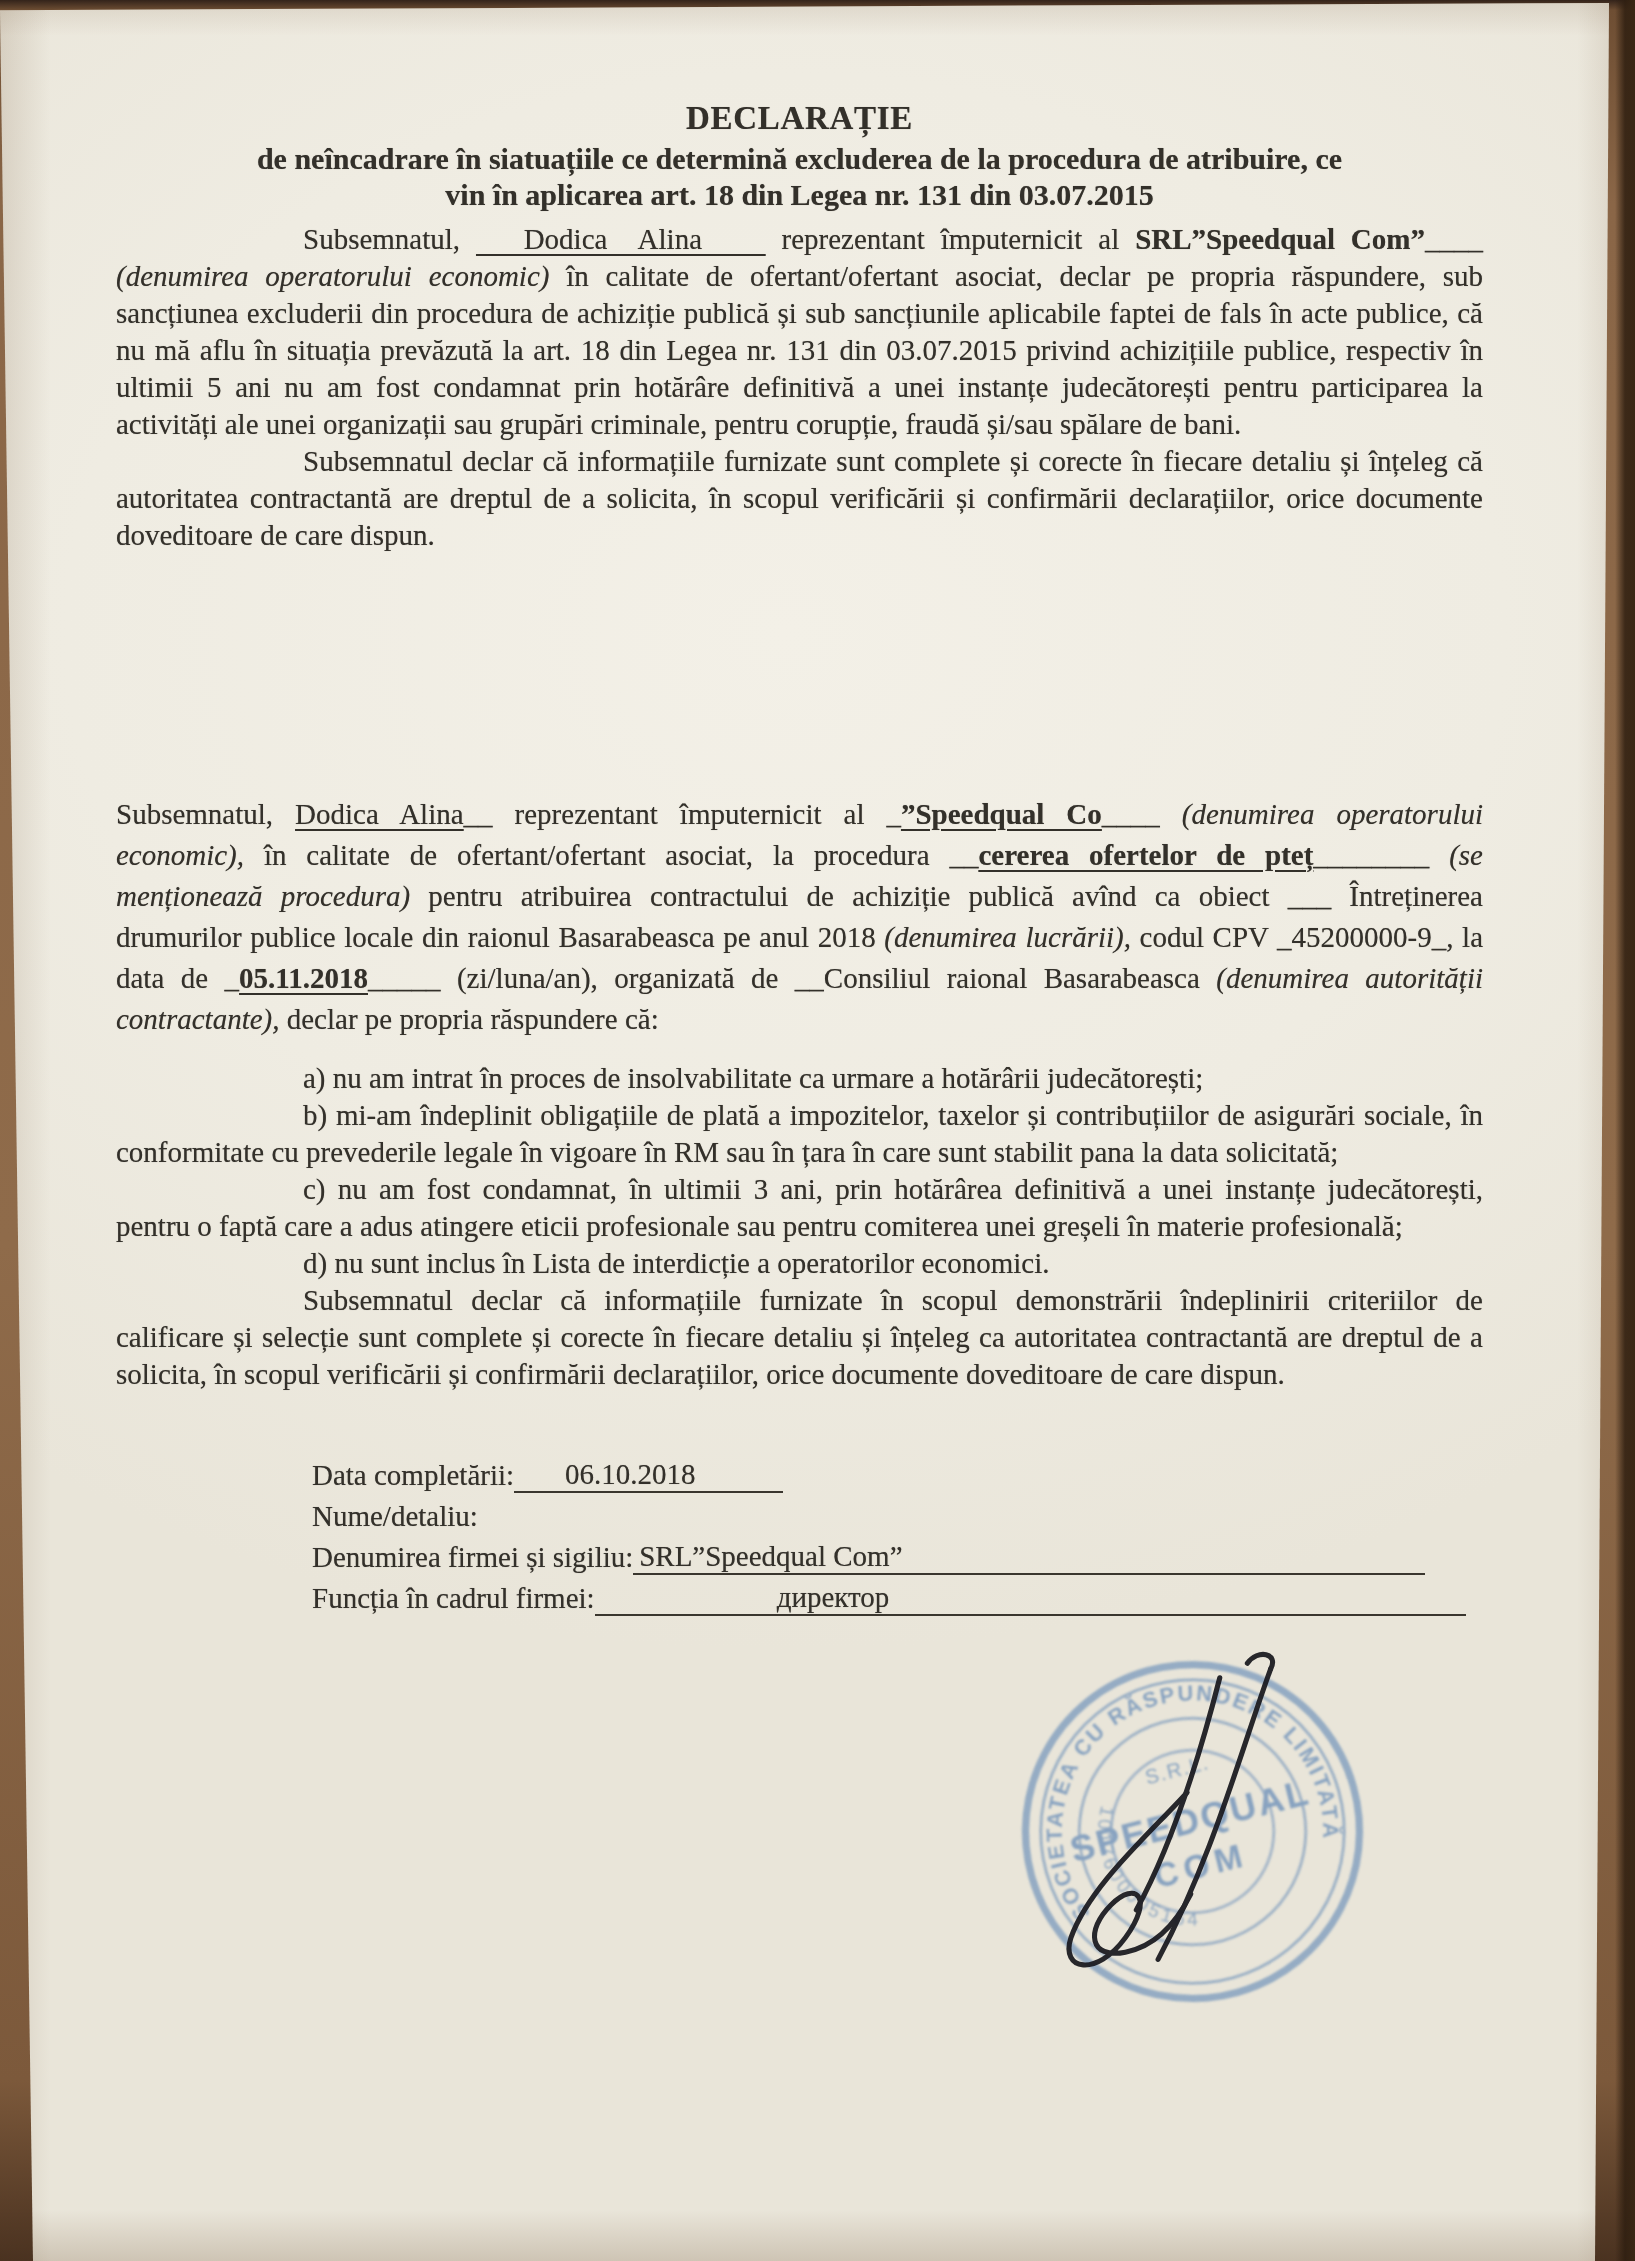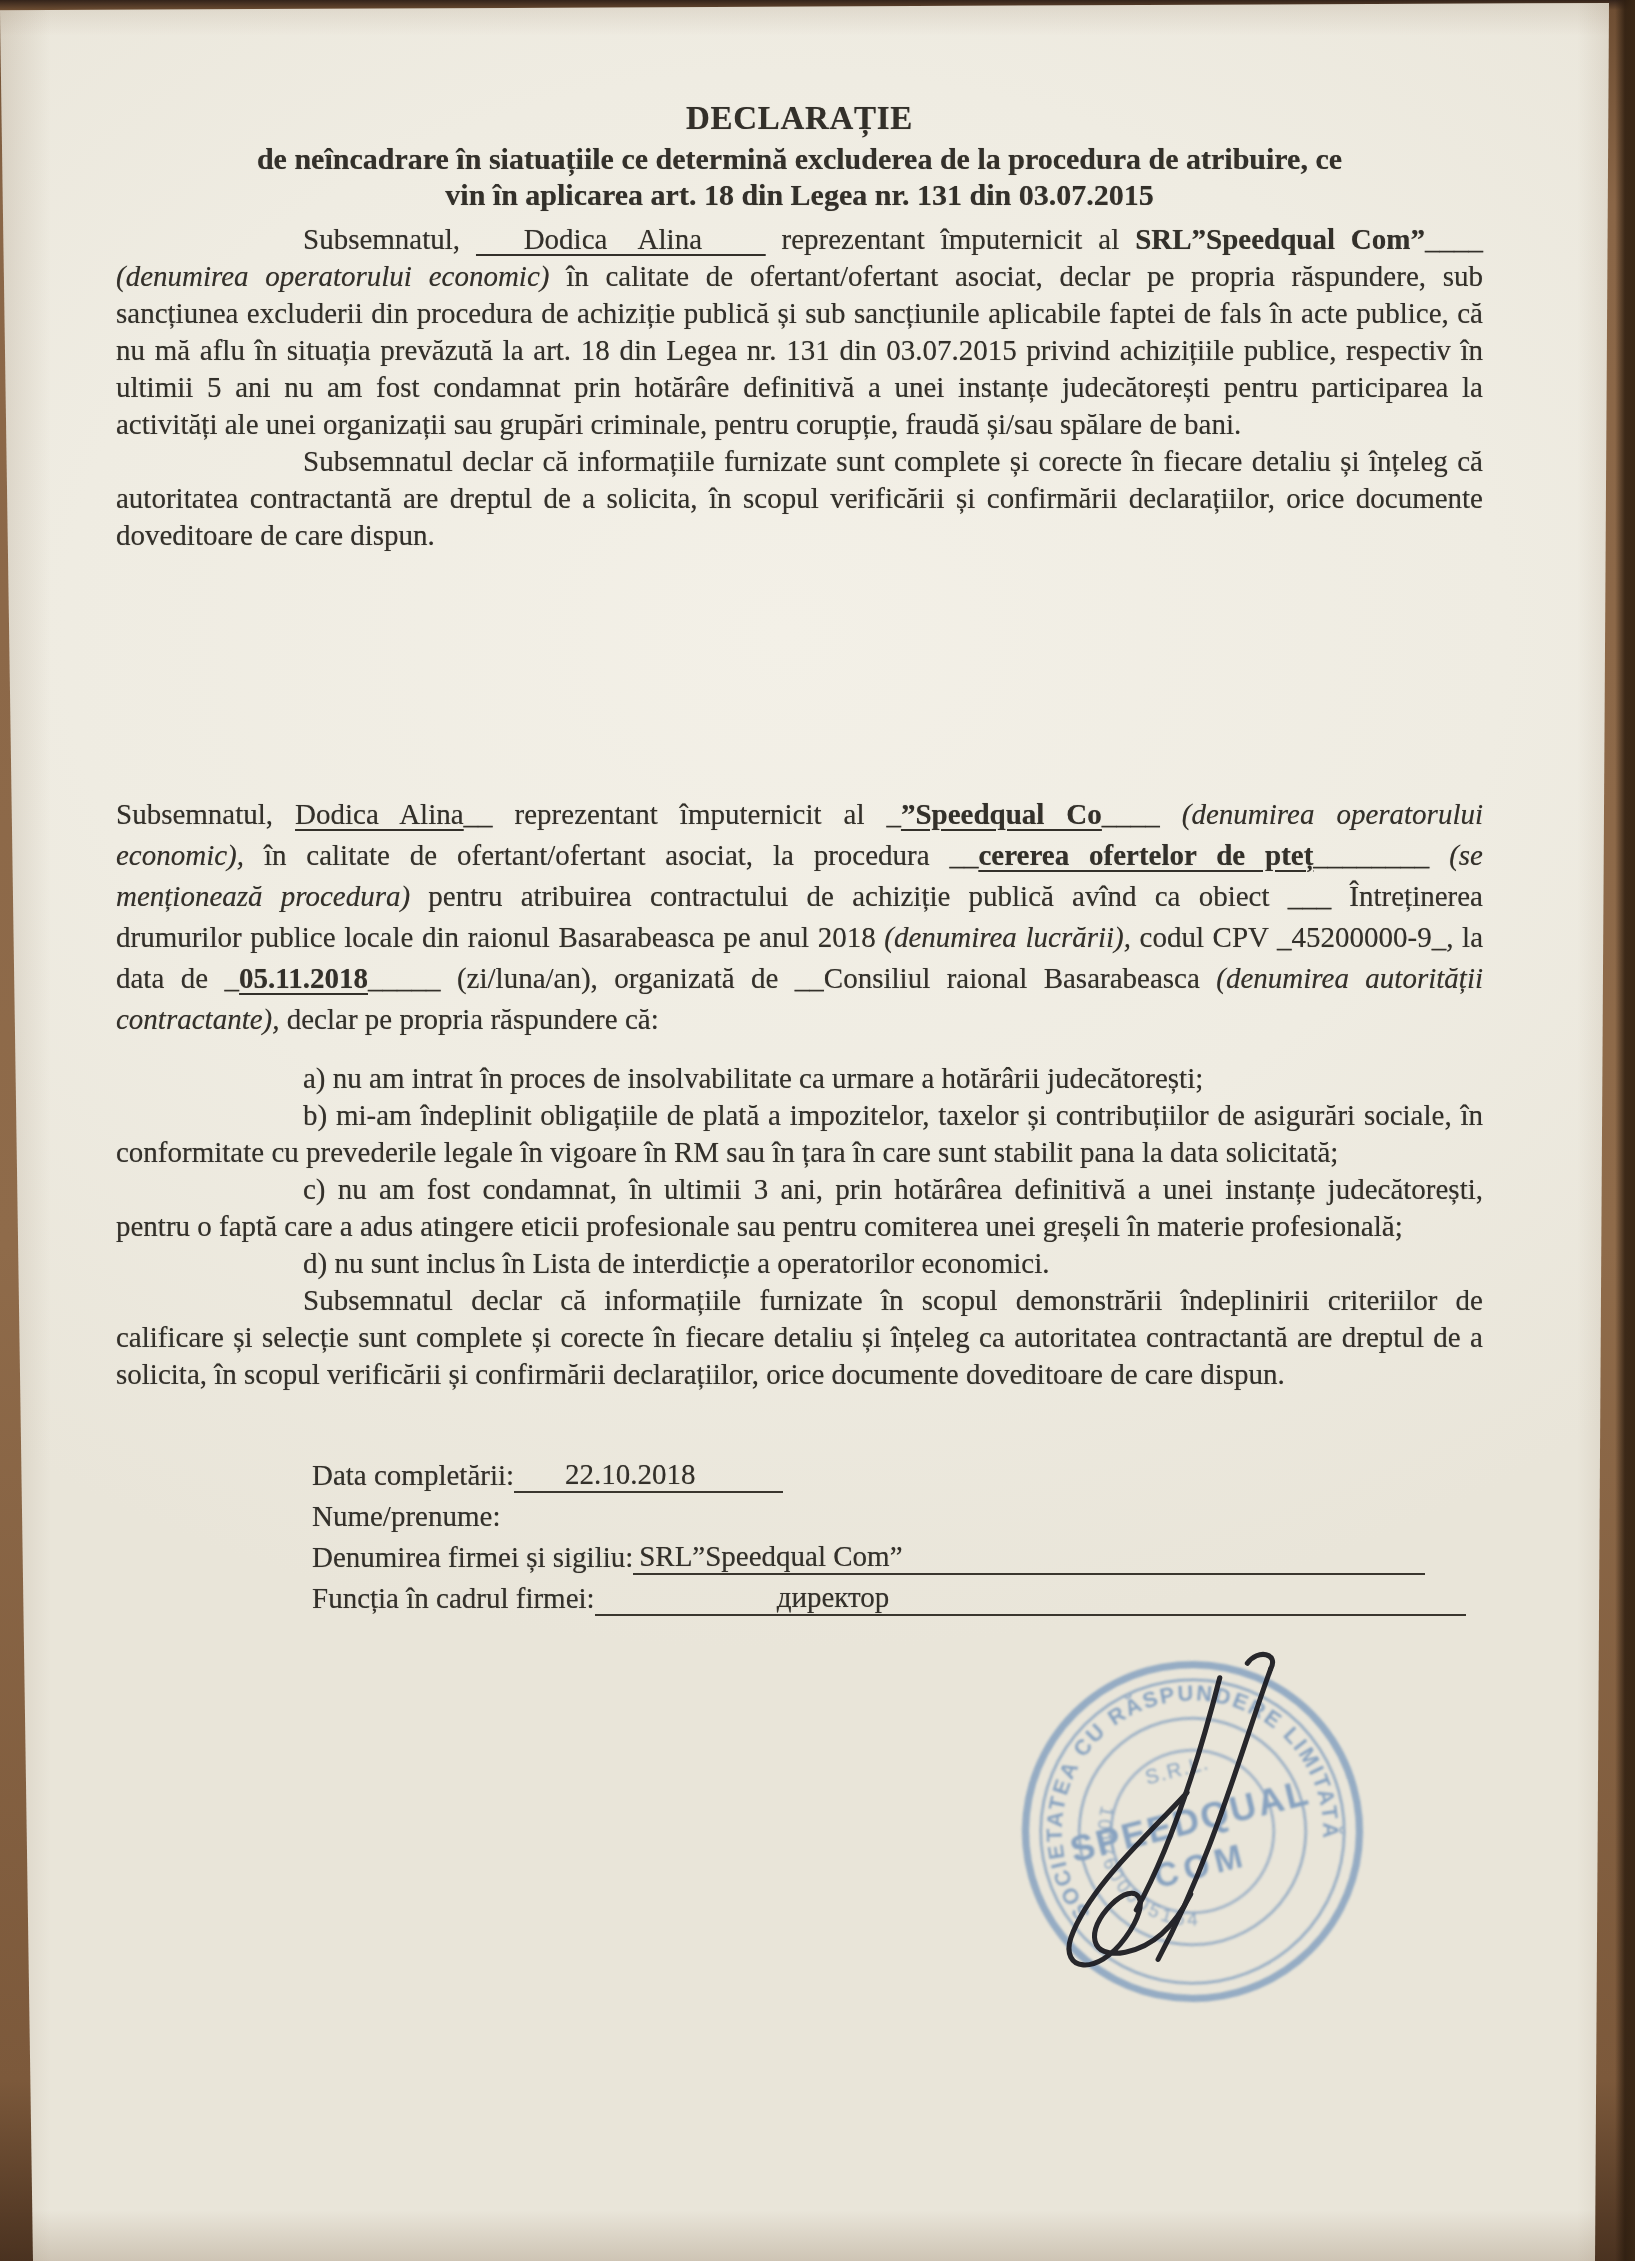--- a/index.html
+++ b/index.html
@@ -81,24 +81,24 @@
 
     <p class="para indent list"><span>a) nu am intrat în proces de insolvabilitate ca urmare a hotărârii judecătorești;</span></p>
     <p class="para indent"><span>b) mi-am îndeplinit obligațiile de plată a impozitelor, taxelor și contribuțiilor de asigurări sociale, în conformitate cu prevederile legale în vigoare în RM sau în țara în care sunt stabilit pana la data solicitată;</span></p>
     <p class="para indent"><span>c) nu am fost condamnat, în ultimii 3 ani, prin hotărârea definitivă a unei instanțe judecătorești, pentru o faptă care a adus atingere eticii profesionale sau pentru comiterea unei greșeli în materie profesională;</span></p>
     <p class="para indent"><span>d) nu sunt inclus în Lista de interdicție a operatorilor economici.</span></p>
     <p class="para indent"><span>Subsemnatul declar că informațiile furnizate în scopul demonstrării îndeplinirii criteriilor de calificare și selecție sunt complete și corecte în fiecare detaliu și înțeleg ca autoritatea contractantă are dreptul de a solicita, în scopul verificării și confirmării declarațiilor, orice documente doveditoare de care dispun.</span></p>
 
     <div class="footer">
       <div class="frow">
         <span class="flabel">Data completării:</span>
-        <span class="fline" style="width:269px;"><span style="padding-left:51px;">22.10.2018</span></span>
+        <span class="fline" style="width:269px;"><span style="padding-left:51px;">06.10.2018</span></span>
       </div>
       <div class="frow">
-        <span class="flabel">Nume/prenume:</span>
+        <span class="flabel">Nume/detaliu:</span>
       </div>
       <div class="frow">
         <span class="flabel">Denumirea firmei și sigiliu:</span>
         <span class="fline" style="width:792px;"><span style="padding-left:5.8px;">SRL”Speedqual Com”</span></span>
       </div>
       <div class="frow">
         <span class="flabel">Funcția în cadrul firmei:</span>
         <span class="fline" style="width:871px;"><span style="padding-left:182px;">директор</span></span>
       </div>
     </div>

